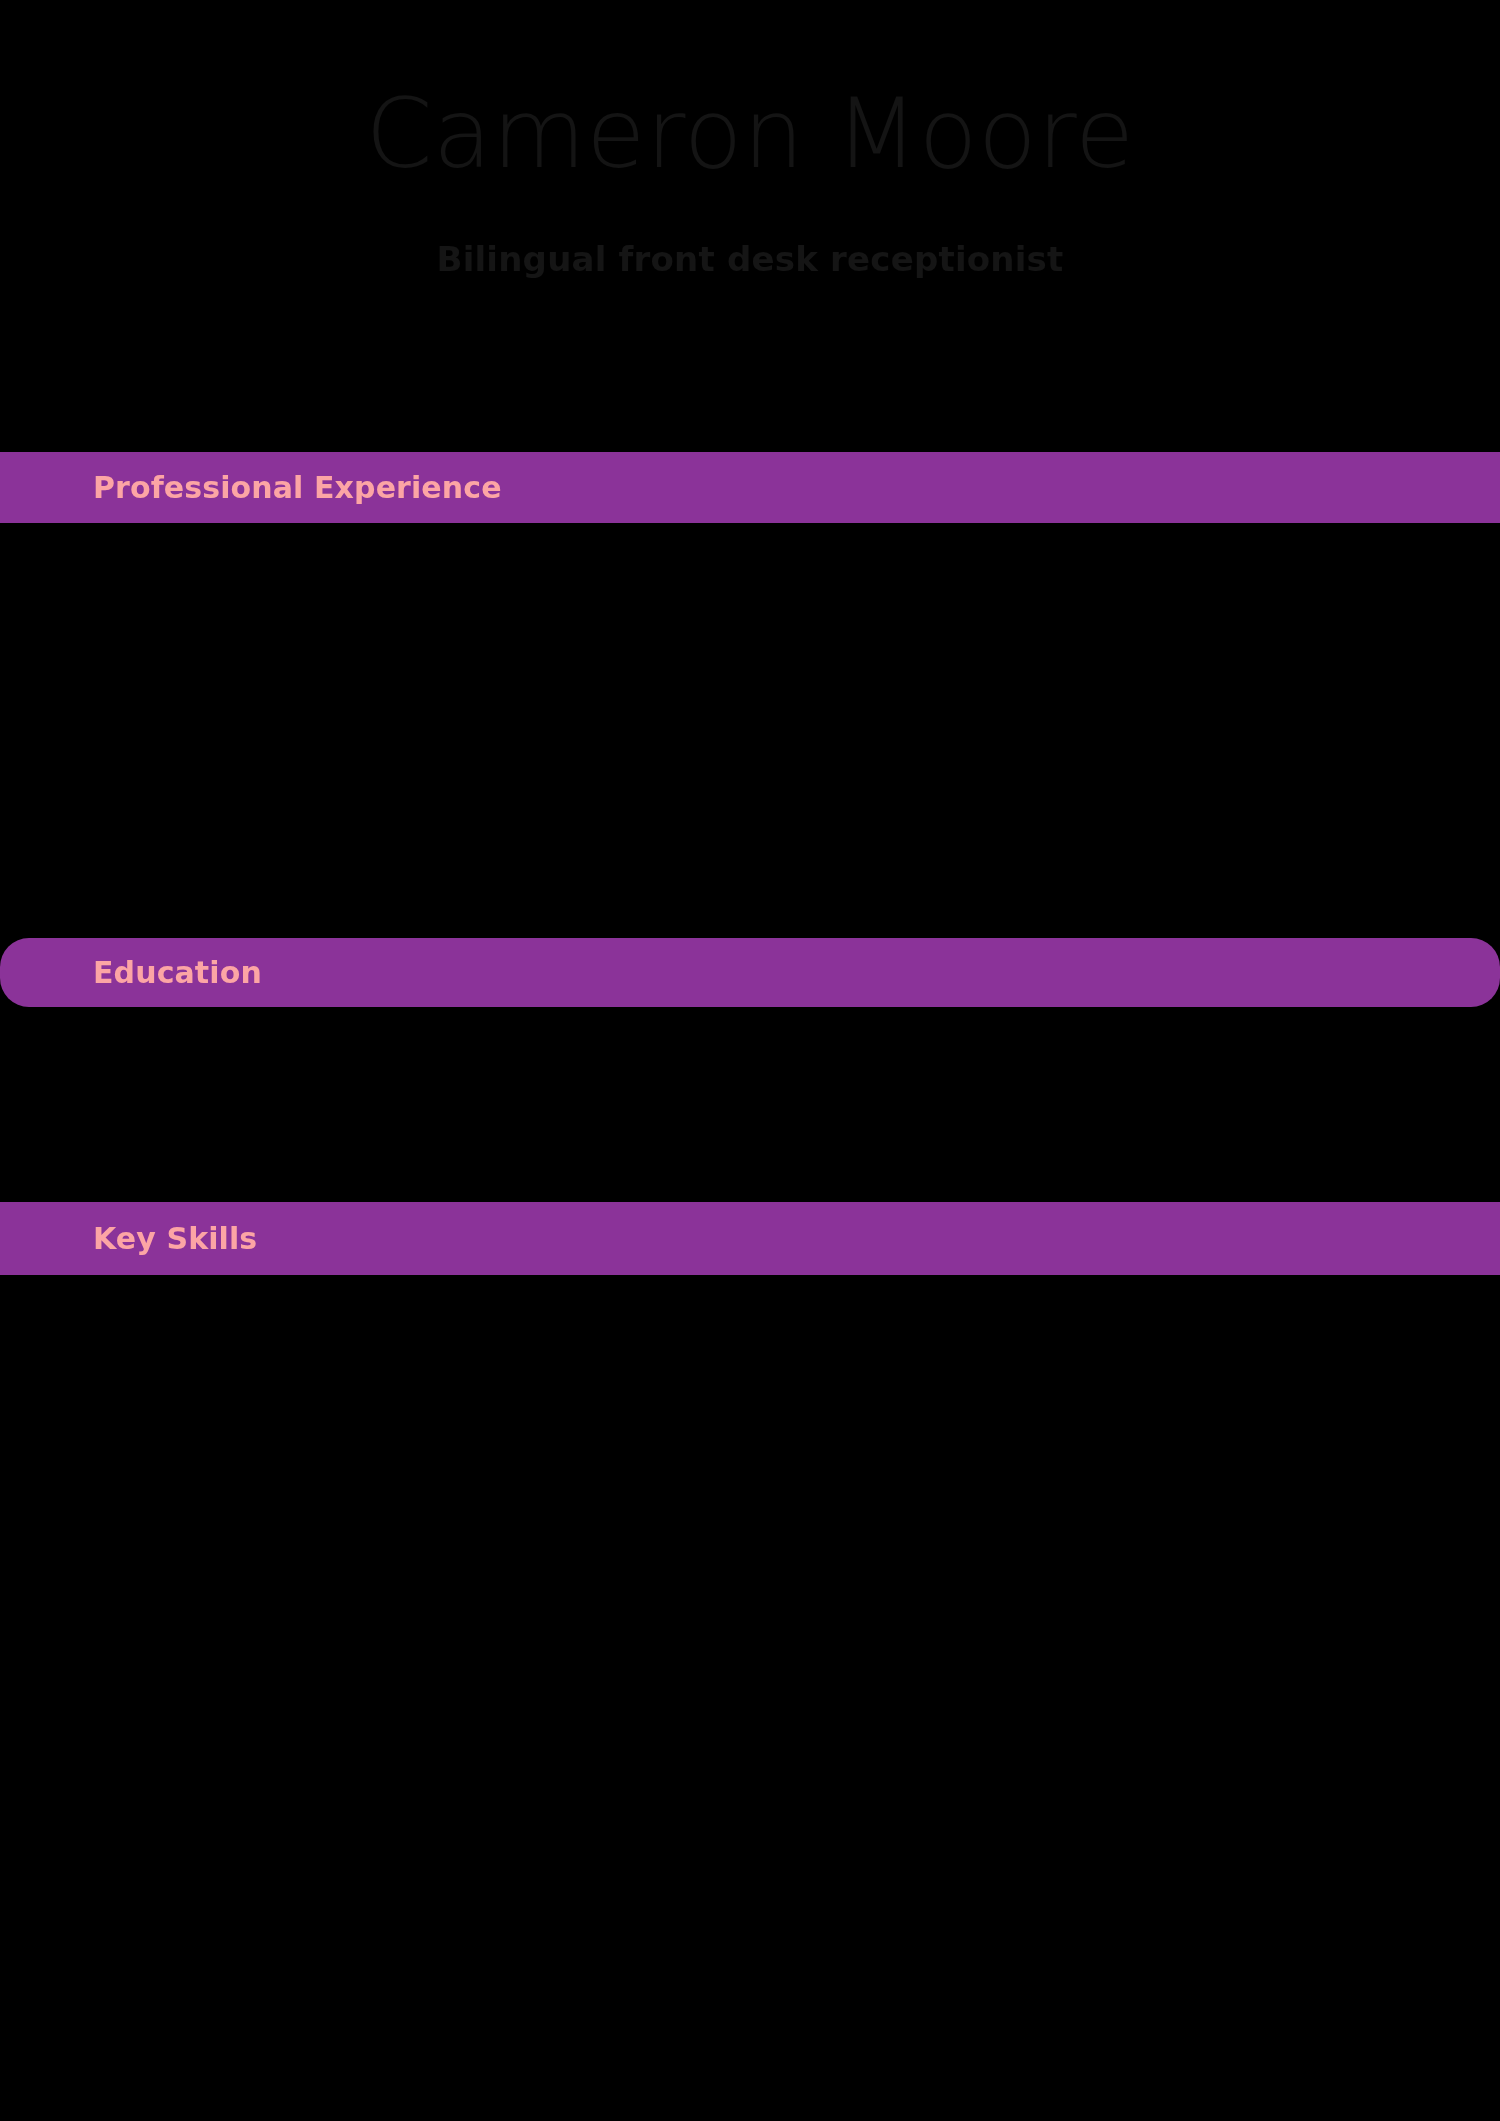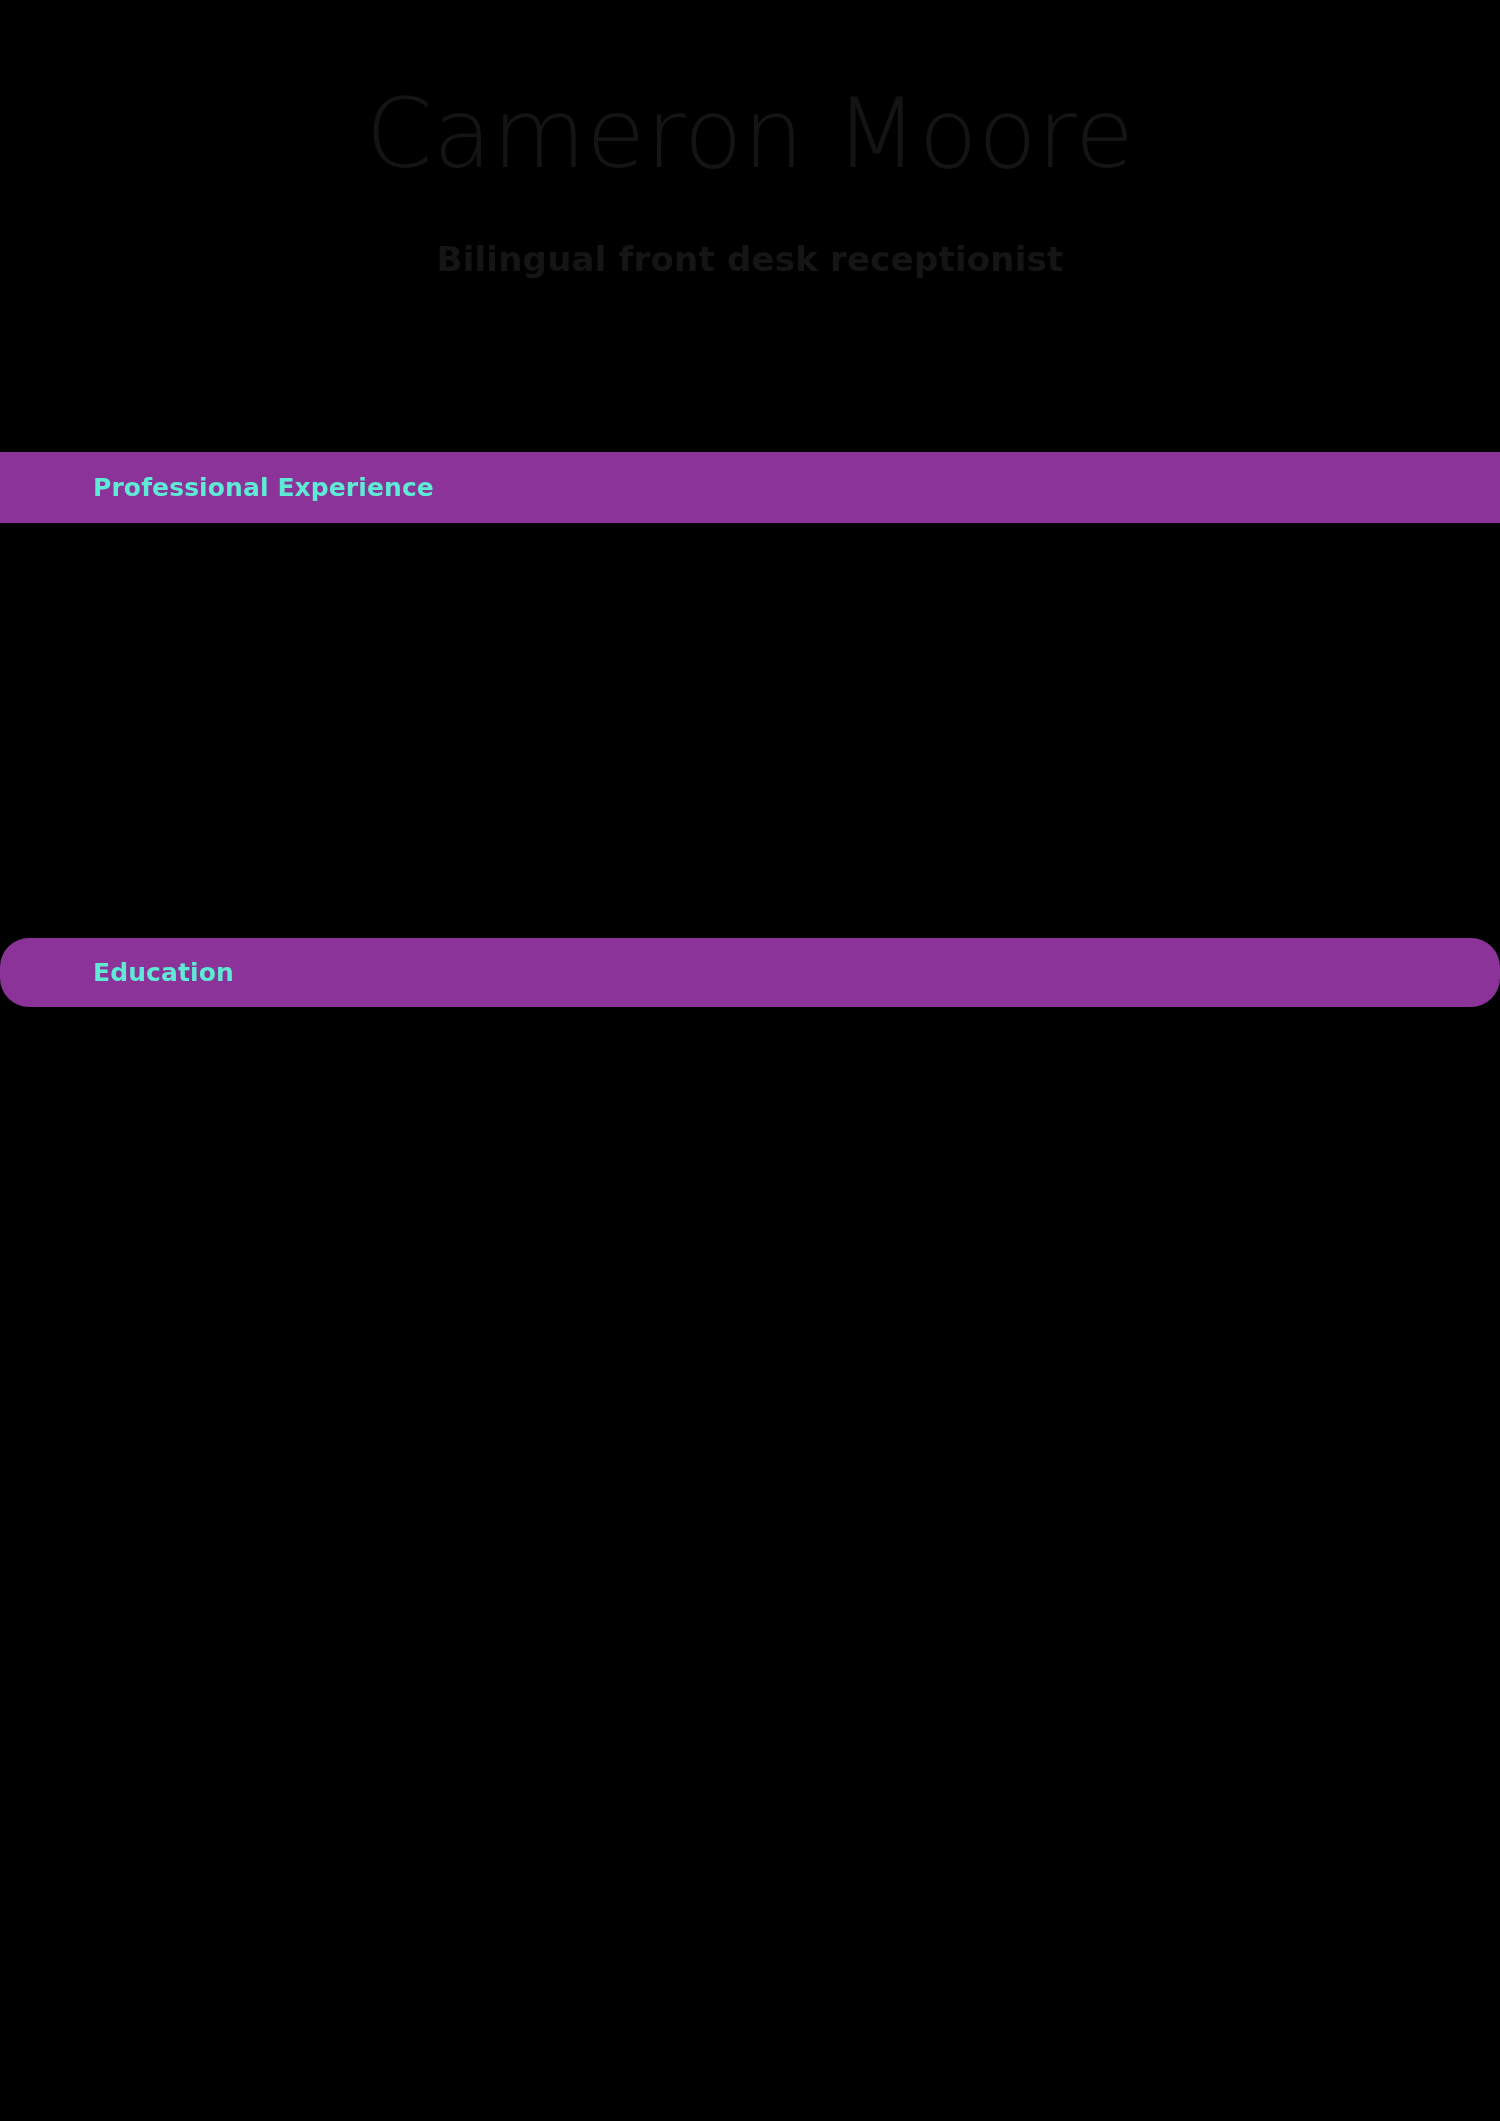--- a/index.html
+++ b/index.html
@@ -60,24 +60,24 @@
     position: absolute;
     left: 0;
     width: 1500px;
     background: #8B3399;
     display: flex;
     align-items: center;
   }
   .section-bar-label {
     margin-left: 93px;
     font-family: "DejaVu Sans", sans-serif;
-    font-size: 25px;
+    font-size: 30px;
     font-weight: 700;
     letter-spacing: 0.1px;
-    color: #5eead4;
+    color: #fca5a5;
     white-space: nowrap;
   }
 
   #bar-experience { top: 452px; height: 71px; }
   #bar-education  { top: 938px; height: 69px; border-radius: 29px; }
   #bar-skills     { top: 1202px; height: 73px; }
 
   
   .section-body {
     position: absolute;
@@ -102,15 +102,18 @@
   <div class="section-bar" id="bar-experience">
     <span class="section-bar-label">Professional Experience</span>
   </div>
   <div class="section-body" id="body-experience"></div>
 
   <div class="section-bar" id="bar-education">
     <span class="section-bar-label">Education</span>
   </div>
   <div class="section-body" id="body-education"></div>
 
+  <div class="section-bar" id="bar-skills">
+    <span class="section-bar-label">Key Skills</span>
+  </div>
   <div class="section-body" id="body-skills"></div>
 
 </div>
 
 </body></html>

